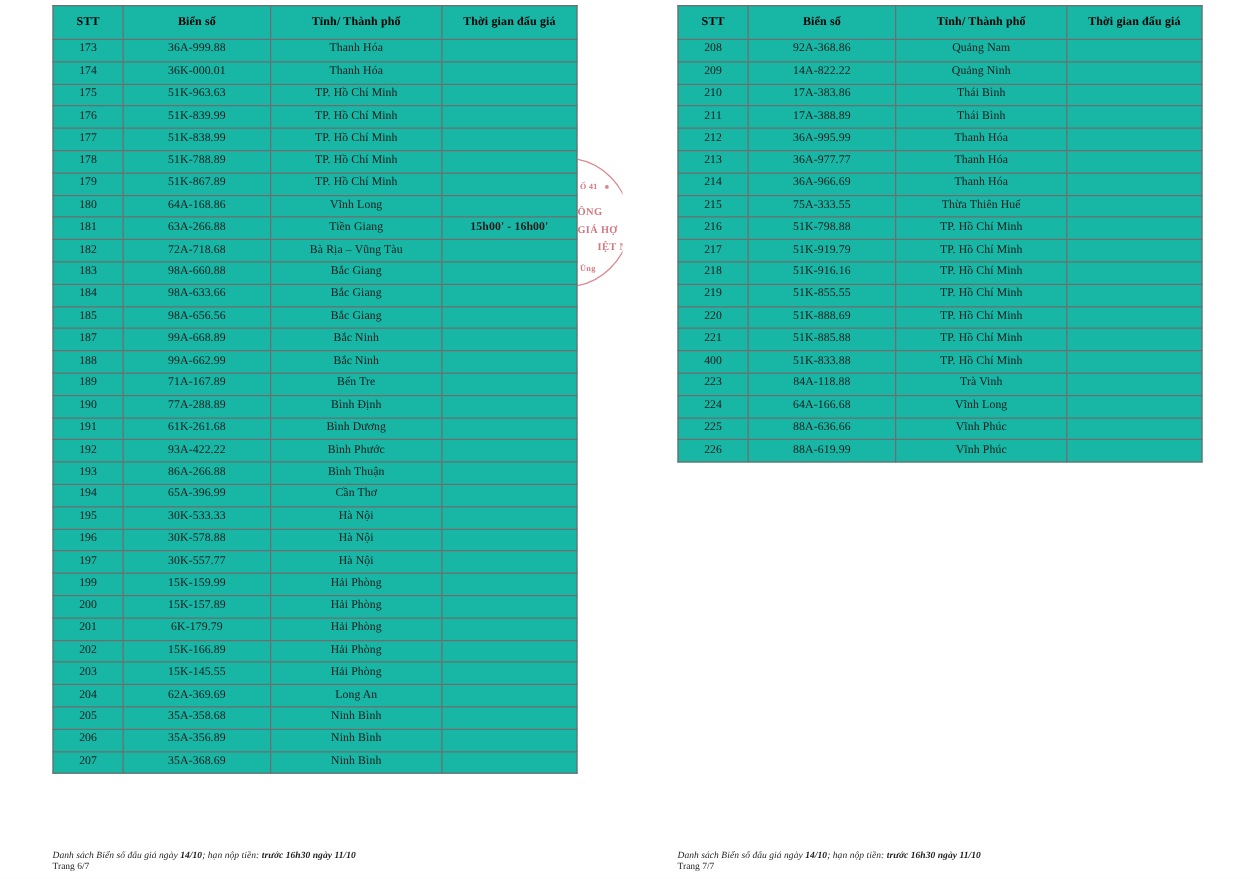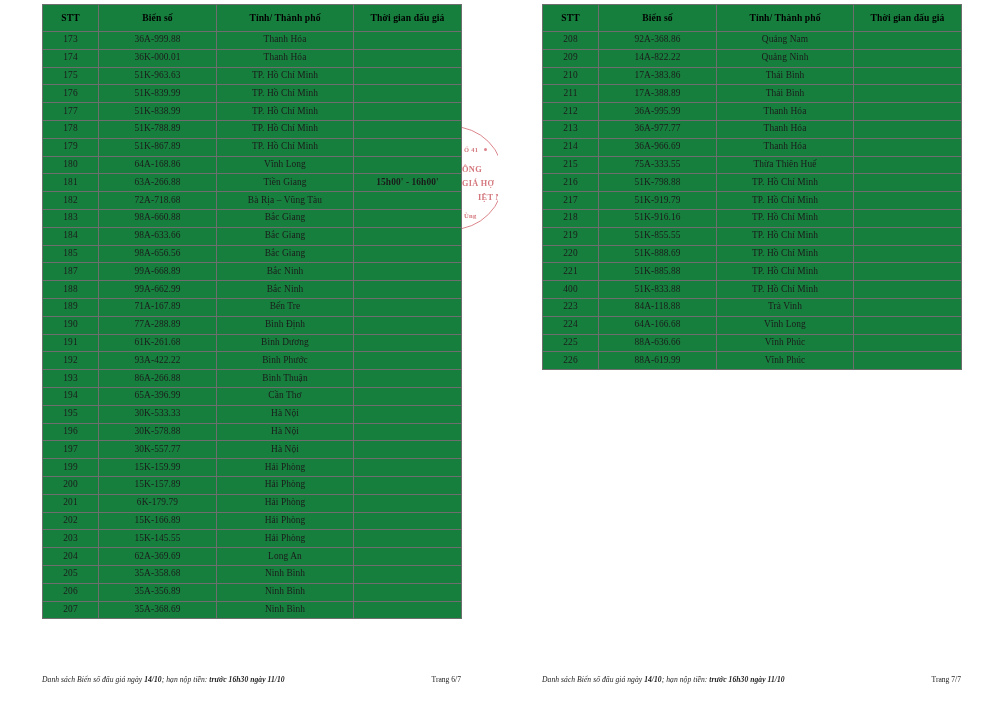--- a/index.html
+++ b/index.html
@@ -32,21 +32,21 @@
     left: 42px;
     top: 4px;
     width: 419px;
   }
 
   
   table.plate-table {
     border-collapse: collapse;
     table-layout: fixed;
     width: 419px;
-    background: #15803d;
+    background: #14b8a6;
   }
   table.plate-table td,
   table.plate-table th {
     border: 1px solid #6e6e6e;
     padding: 0;
     text-align: center;
     vertical-align: middle;
     font-size: 9.4px;
     line-height: 1.05;
     color: #1a1a1a;
@@ -78,28 +78,28 @@
   td.cell-time-bot   { border-top: none; }
 
   
   #root { filter: saturate(0.97); }
 
   
   .footer {
     position: absolute;
     left: 42px;
     width: 419px;
-    bottom: 19px;
+    bottom: 6px;
     display: flex;
-    justify-content: space-between;
     align-items: baseline;
     font-style: italic;
     font-size: 7.6px;
     color: #1c1c1c;
     white-space: nowrap;
+    flex-direction: column;
   }
   .footer .f-note { letter-spacing: .05px; }
   .footer .f-note b { font-weight: bold; font-style: italic; }
   .footer .f-page { font-style: normal; font-size: 7.6px; }
 
   
   .seal-clip {
     position: absolute;
     overflow: hidden;
     pointer-events: none;

